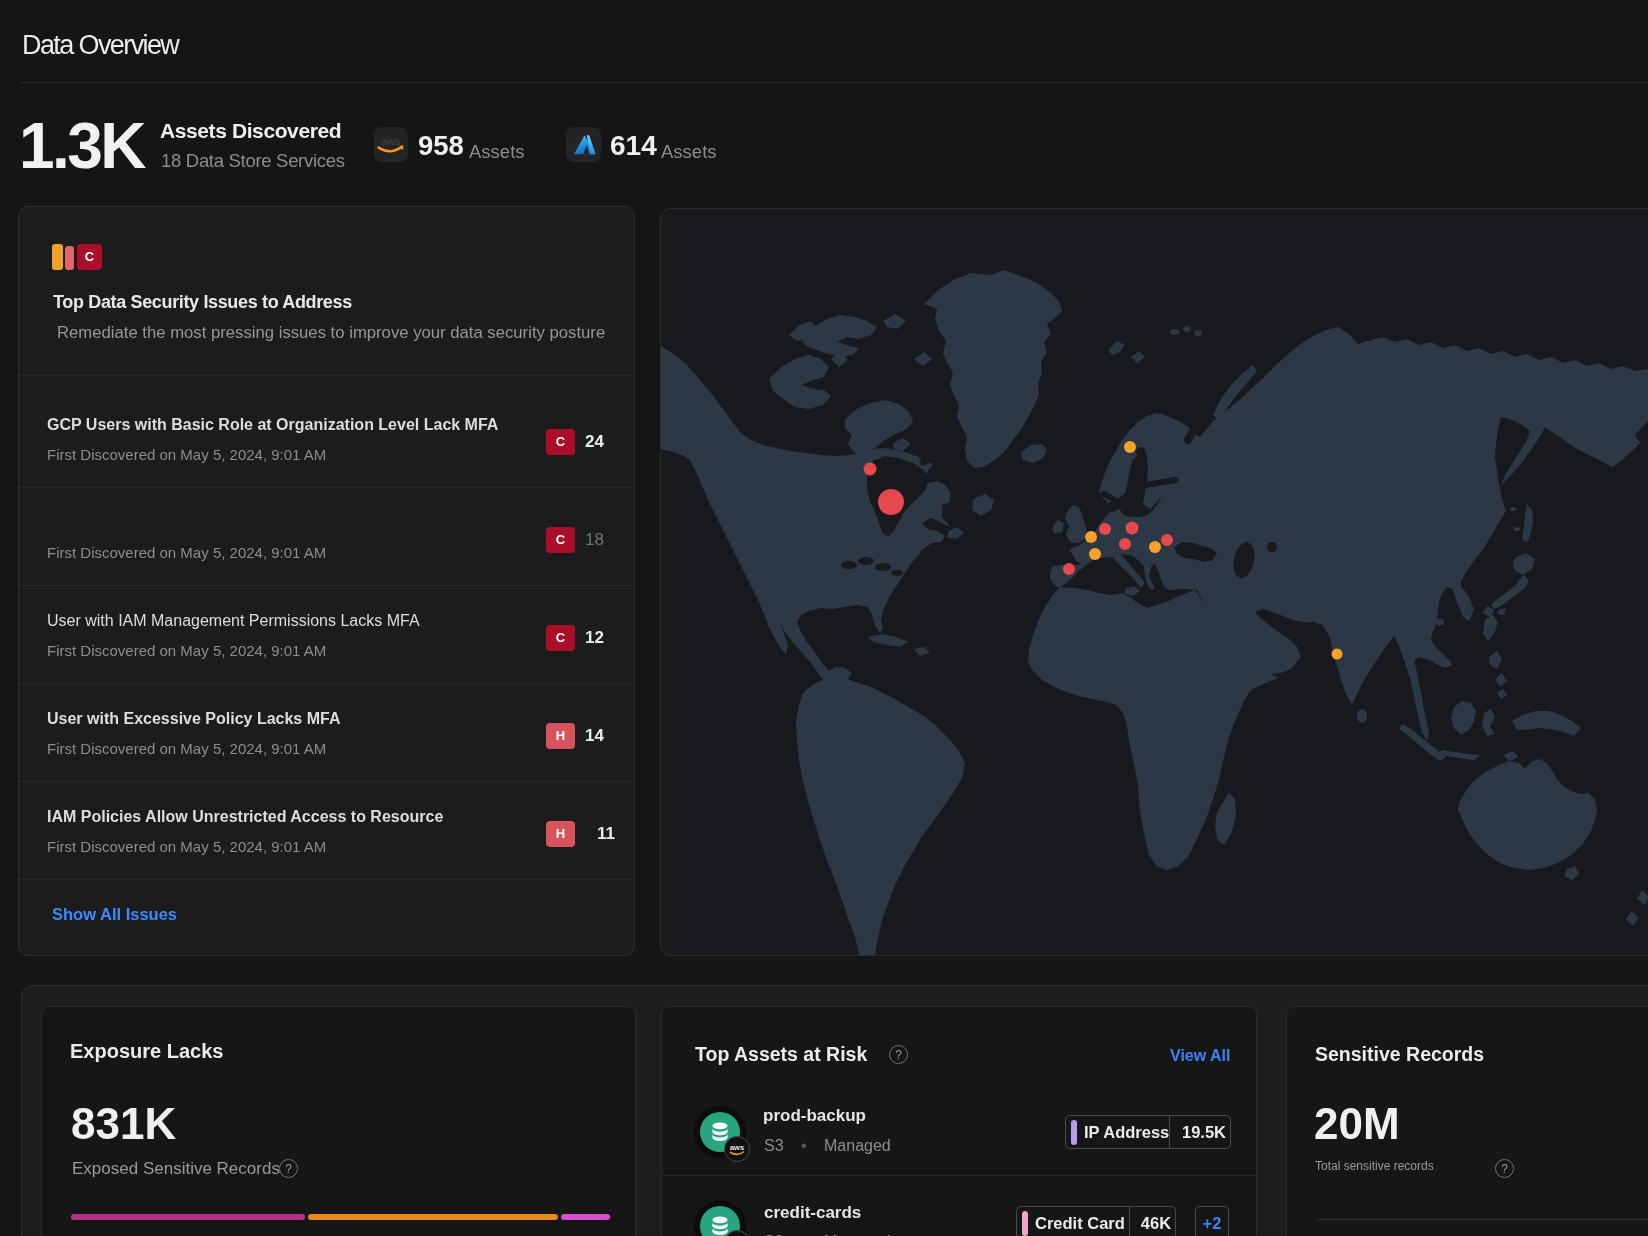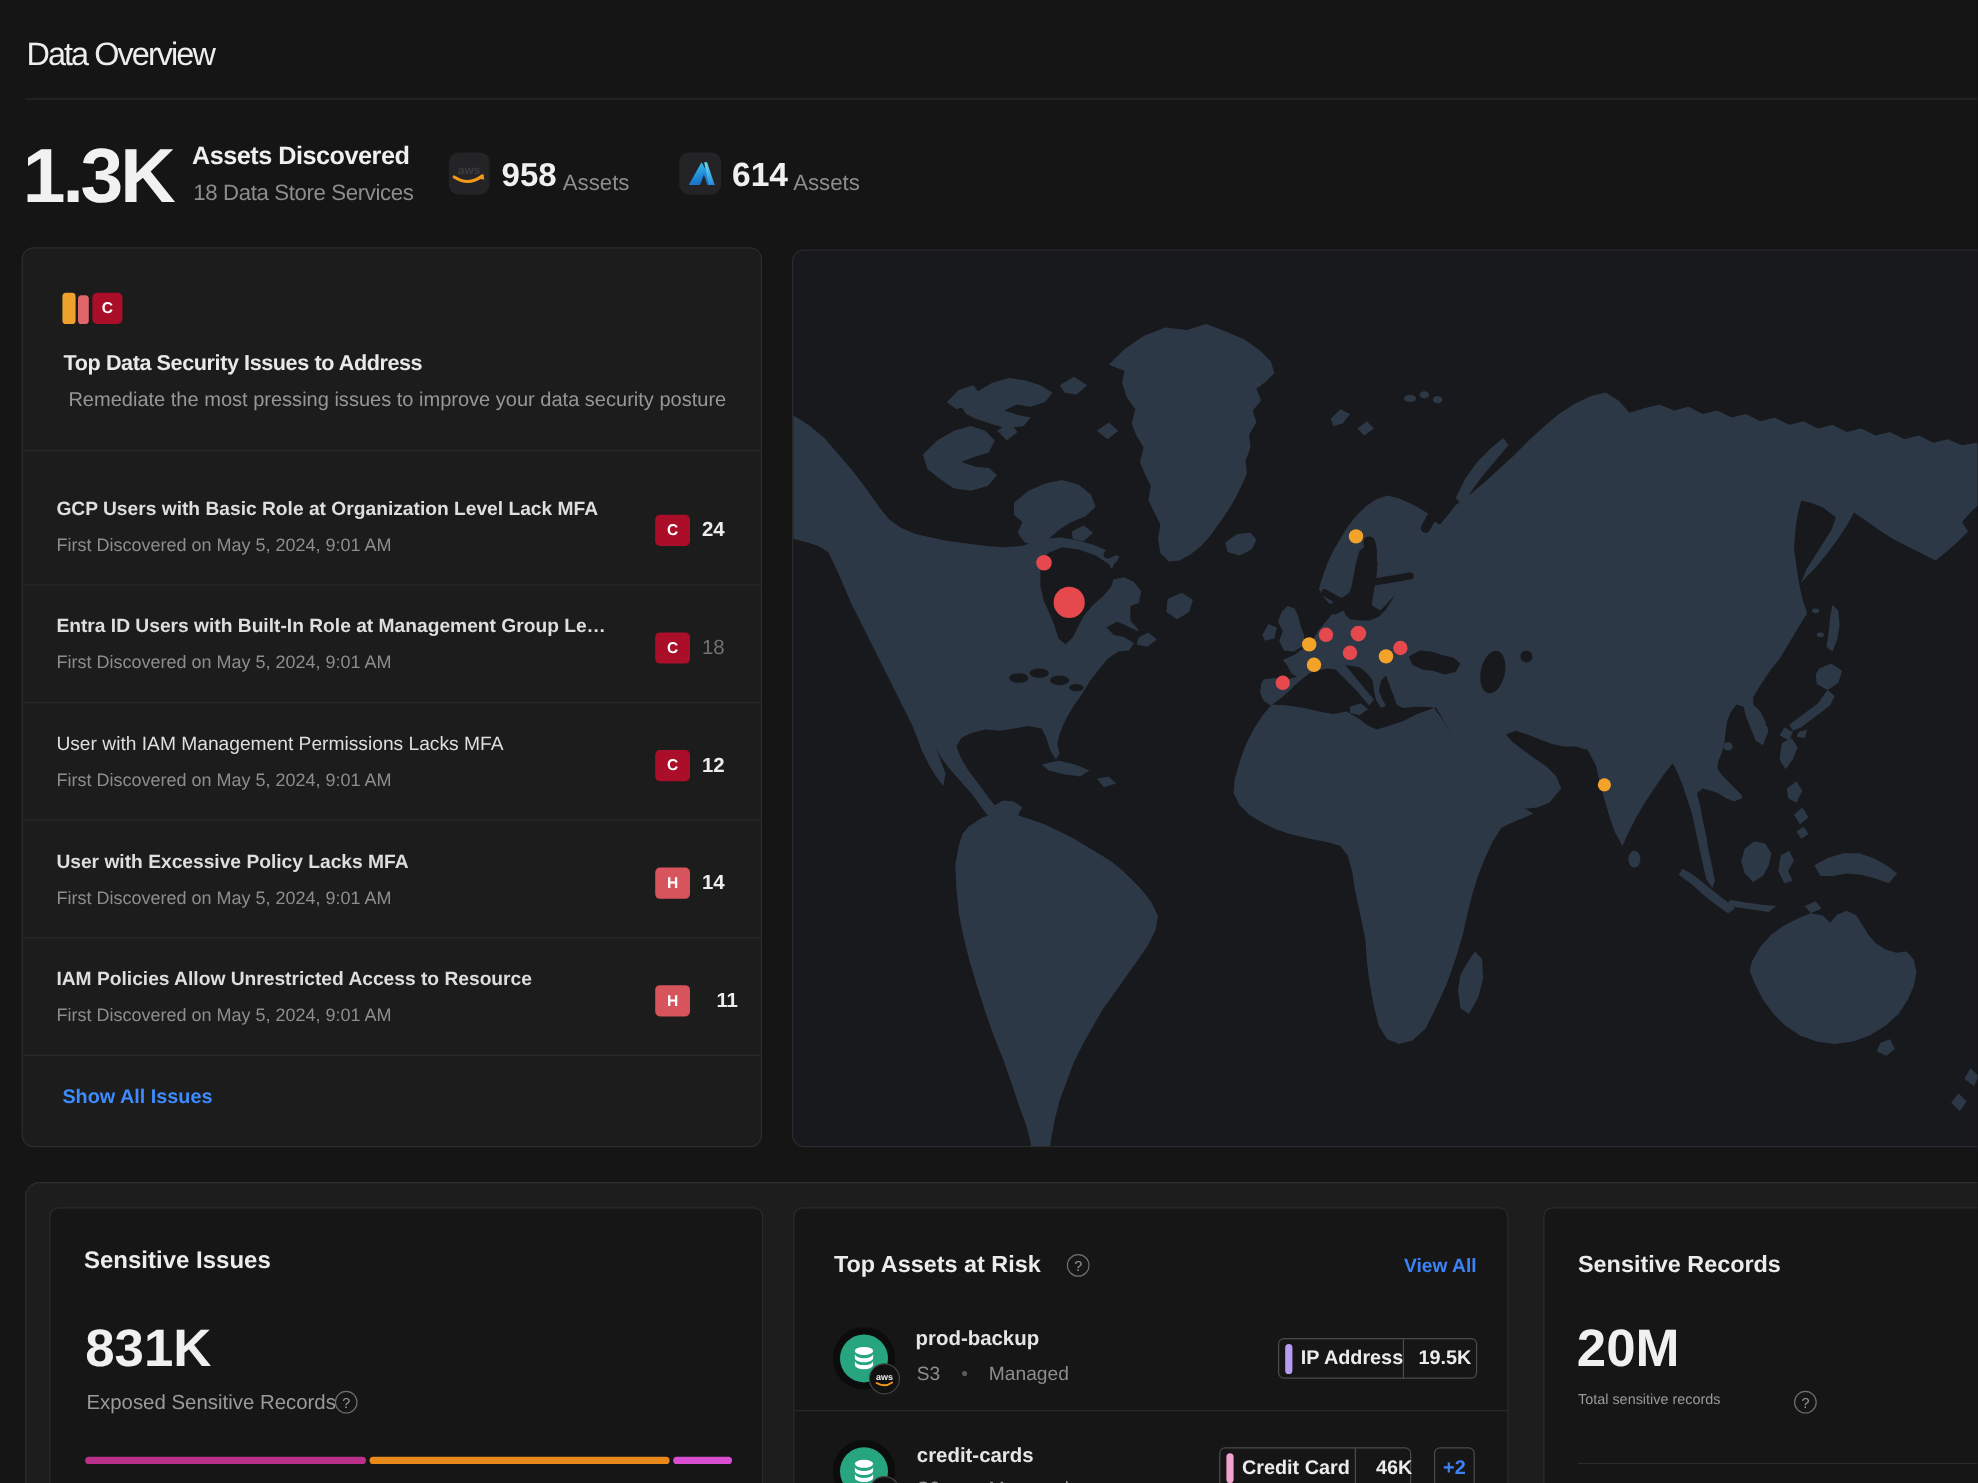--- a/index.html
+++ b/index.html
@@ -57,21 +57,20 @@
     <div class="abs" style="left:34px; top:85px; font-size:18px; font-weight:700; color:#e9e9e9; letter-spacing:-0.35px;">Top Data Security Issues to Address</div>
     <div class="abs" style="left:38px; top:116px; font-size:16.7px; color:#979797;">Remediate the most pressing issues to improve your data security posture</div>
     <div class="abs" style="left:0; top:168px; width:615px; height:1px; background:#29292b;"></div>
 
     <div class="abs" style="left:28px; top:209px; font-size:16px; font-weight:700; color:#dedede;">GCP Users with Basic Role at Organization Level Lack MFA</div>
     <div class="abs" style="left:28px; top:239px; font-size:15px; color:#8d8d8d;">First Discovered on May 5, 2024, 9:01 AM</div>
     <div class="abs" style="left:527px; top:222px; width:29px; height:26px; background:#ab0e29; border-radius:4px; color:#fff; font-size:13px; font-weight:700; text-align:center; line-height:26px;">C</div>
     <div class="abs" style="left:566px; top:225px; font-size:17px; font-weight:700; color:#ededed;">24</div>
     <div class="abs" style="left:0; top:280px; width:615px; height:1px; background:#29292b;"></div>
 
-    <div class="abs" style="left:28px; top:307px; font-size:16px; font-weight:700; color:#dedede;">Entra ID Users with Built-In Role at Management Group Le…</div>
     <div class="abs" style="left:28px; top:337px; font-size:15px; color:#8d8d8d;">First Discovered on May 5, 2024, 9:01 AM</div>
     <div class="abs" style="left:527px; top:320px; width:29px; height:26px; background:#ab0e29; border-radius:4px; color:#fff; font-size:13px; font-weight:700; text-align:center; line-height:26px;">C</div>
     <div class="abs" style="left:566px; top:323px; font-size:17px; font-weight:400; color:#737373;">18</div>
     <div class="abs" style="left:0; top:378px; width:615px; height:1px; background:#29292b;"></div>
 
     <div class="abs" style="left:28px; top:405px; font-size:16px; font-weight:400; color:#dedede;">User with IAM Management Permissions Lacks MFA</div>
     <div class="abs" style="left:28px; top:435px; font-size:15px; color:#8d8d8d;">First Discovered on May 5, 2024, 9:01 AM</div>
     <div class="abs" style="left:527px; top:418px; width:29px; height:26px; background:#ab0e29; border-radius:4px; color:#fff; font-size:13px; font-weight:700; text-align:center; line-height:26px;">C</div>
     <div class="abs" style="left:566px; top:421px; font-size:17px; font-weight:700; color:#ededed;">12</div>
     <div class="abs" style="left:0; top:476px; width:615px; height:1px; background:#29292b;"></div>
@@ -172,21 +171,21 @@
       <circle cx="430" cy="328" r="6" fill="#f3a32a"></circle>
       <circle cx="494" cy="338" r="6" fill="#f3a32a"></circle>
       <circle cx="434" cy="345" r="6" fill="#f3a32a"></circle>
       <circle cx="676" cy="445" r="5.5" fill="#f3a32a"></circle>
     </svg>
   </div>
 
   <div class="card" style="left:21px; top:985px; width:1649px; height:280px; background:#1d1d1e; border-color:#2e2e30; border-radius:12px;"></div>
 
   <div class="card" style="left:41px; top:1006px; width:595px; height:259px; background:#161617; border-color:#2b2b2d; border-radius:8px;">
-    <div class="abs" style="left:28px; top:33px; font-size:20px; font-weight:700; color:#ececec;">Sensitive Issues</div>
+    <div class="abs" style="left:28px; top:33px; font-size:20px; font-weight:700; color:#ececec;">Exposure Lacks</div>
     <div class="abs" style="left:29px; top:92px; font-size:44px; font-weight:700; color:#f0f0f0;">831K</div>
     <div class="abs" style="left:30px; top:152px; font-size:17px; color:#9a9a9a;">Exposed Sensitive Records</div>
     <div class="abs" style="left:237px; top:152px; width:19px; height:19px; border:1.5px solid #6f6f6f; border-radius:50%; color:#9a9a9a; font-size:12px; text-align:center; line-height:19px;">?</div>
     <div class="abs" style="left:29px; top:207px; width:234px; height:6px; background:#b9308a; border-radius:3px;"></div>
     <div class="abs" style="left:266px; top:207px; width:250px; height:6px; background:#e8891b; border-radius:3px;"></div>
     <div class="abs" style="left:519px; top:207px; width:49px; height:6px; background:#d94fd2; border-radius:3px;"></div>
   </div>
 
   <div class="card" style="left:661px; top:1006px; width:596px; height:259px; background:#161617; border-color:#2b2b2d; border-radius:8px;">
     <div class="abs" style="left:33px; top:36px; font-size:19.5px; font-weight:700; color:#ececec;">Top Assets at Risk</div>
@@ -238,21 +237,21 @@
       </svg>
     </div>
     <div class="abs" style="left:102px; top:196px; font-size:17px; font-weight:700; color:#e6e6e6;">credit-cards</div>
     <div class="abs" style="left:102px; top:226px; font-size:16px; color:#8d8d8d;">S3</div>
     <div class="abs" style="left:139px; top:226px; font-size:16px; color:#5c5c5c;">•</div>
     <div class="abs" style="left:162px; top:226px; font-size:16px; color:#8d8d8d;">Managed</div>
     <div class="abs" style="left:354px; top:199px; width:160px; height:34px; border:1px solid #4b4b4d; border-radius:5px;">
       <div class="abs" style="left:5px; top:4px; width:6px; height:25px; background:#f0a3cd; border-radius:3px;"></div>
       <div class="abs" style="left:18px; top:7px; font-size:16.5px; font-weight:600; color:#ececec;">Credit Card</div>
       <div class="abs" style="left:112px; top:0; width:1px; height:33px; background:#4b4b4d;"></div>
-      <div class="abs" style="left:118px; top:7px; width:42px; font-size:16.5px; font-weight:600; color:#ececec; text-align:right;">46K</div>
+      <div class="abs" style="left:118px; top:7px; width:42px; font-size:16.5px; font-weight:600; color:#ececec; text-align:center;">46K</div>
     </div>
     <div class="abs" style="left:533px; top:199px; width:34px; height:34px; border:1px solid #4b4b4d; border-radius:5px; font-size:16.5px; font-weight:600; color:#3c83f8; text-align:center; line-height:33px;">+2</div>
   </div>
 
   <div class="card" style="left:1286px; top:1006px; width:384px; height:259px; background:#161617; border-color:#2b2b2d; border-radius:8px;">
     <div class="abs" style="left:28px; top:36px; font-size:19.5px; font-weight:700; color:#ececec;">Sensitive Records</div>
     <div class="abs" style="left:27px; top:92px; font-size:44px; font-weight:700; color:#f0f0f0;">20M</div>
     <div class="abs" style="left:28px; top:152px; font-size:12px; color:#9a9a9a;">Total sensitive records</div>
     <div class="abs" style="left:208px; top:152px; width:19px; height:19px; border:1.5px solid #6f6f6f; border-radius:50%; color:#9a9a9a; font-size:12px; text-align:center; line-height:19px;">?</div>
     <div class="abs" style="left:28px; top:212px; width:356px; height:1px; background:#2b2b2d;"></div>

